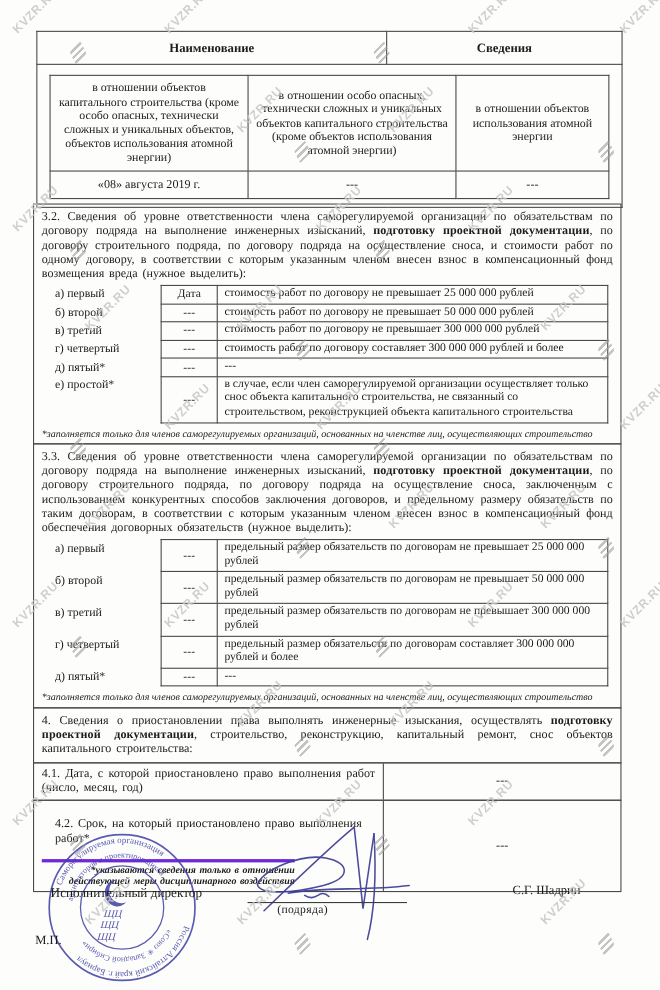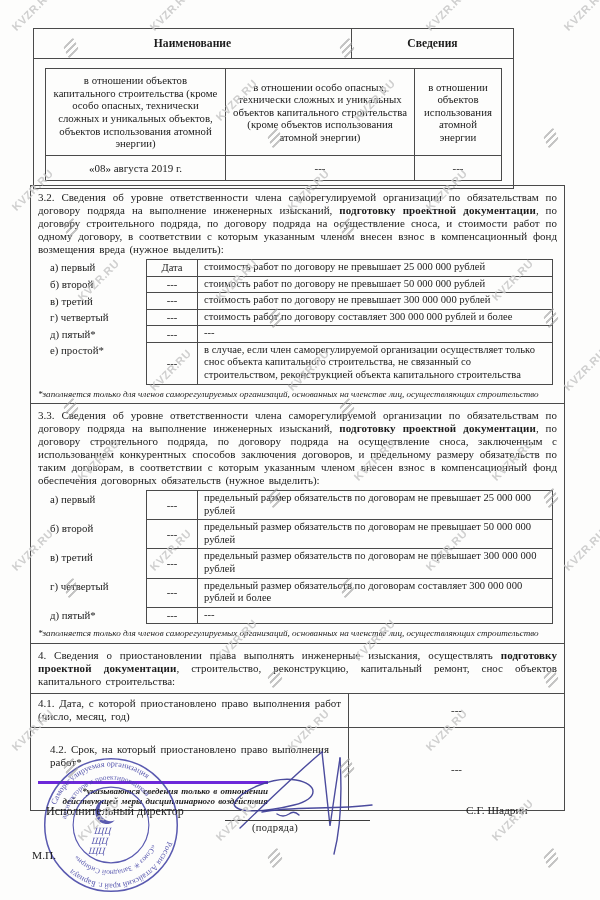--- a/index.html
+++ b/index.html
@@ -16,21 +16,21 @@
     font-size:11px;font-weight:600;letter-spacing:.6px;color:#c7c7c7;
     transform:rotate(-45deg);white-space:nowrap;opacity:.85;
   }
   .wm-glyph{
     position:absolute;width:14px;height:12px;border-radius:2px;
     background:repeating-linear-gradient(0deg,#9d9d9d 0 2.2px,transparent 2.2px 4.8px);
     transform:rotate(-45deg) skewX(-18deg);opacity:.6;
   }
   
   .top-table{
-    position:absolute;left:33px;top:28px;width:481px;border-collapse:collapse;z-index:2;
+    position:absolute;left:33px;top:28px;width:533px;border-collapse:collapse;z-index:2;
   }
   .top-table td{border:1.2px solid #4a4a4a;}
   .top-table .hdr{height:27px;text-align:center;font-weight:bold;font-size:11.6px;}
   .top-table .body-cell{padding:9px 11px 7px;}
   .inner-table{border-collapse:collapse;width:100%;}
   .inner-table td{border:1px solid #4a4a4a;font-size:10.8px;text-align:center;}
   .inner-table .subhdr td{padding:4px 6px;height:78px;vertical-align:middle;line-height:12.6px;}
   .inner-table .vals td{height:22px;font-size:11px;}
   
   .main{position:absolute;left:30px;top:186px;width:535px;z-index:2;}

